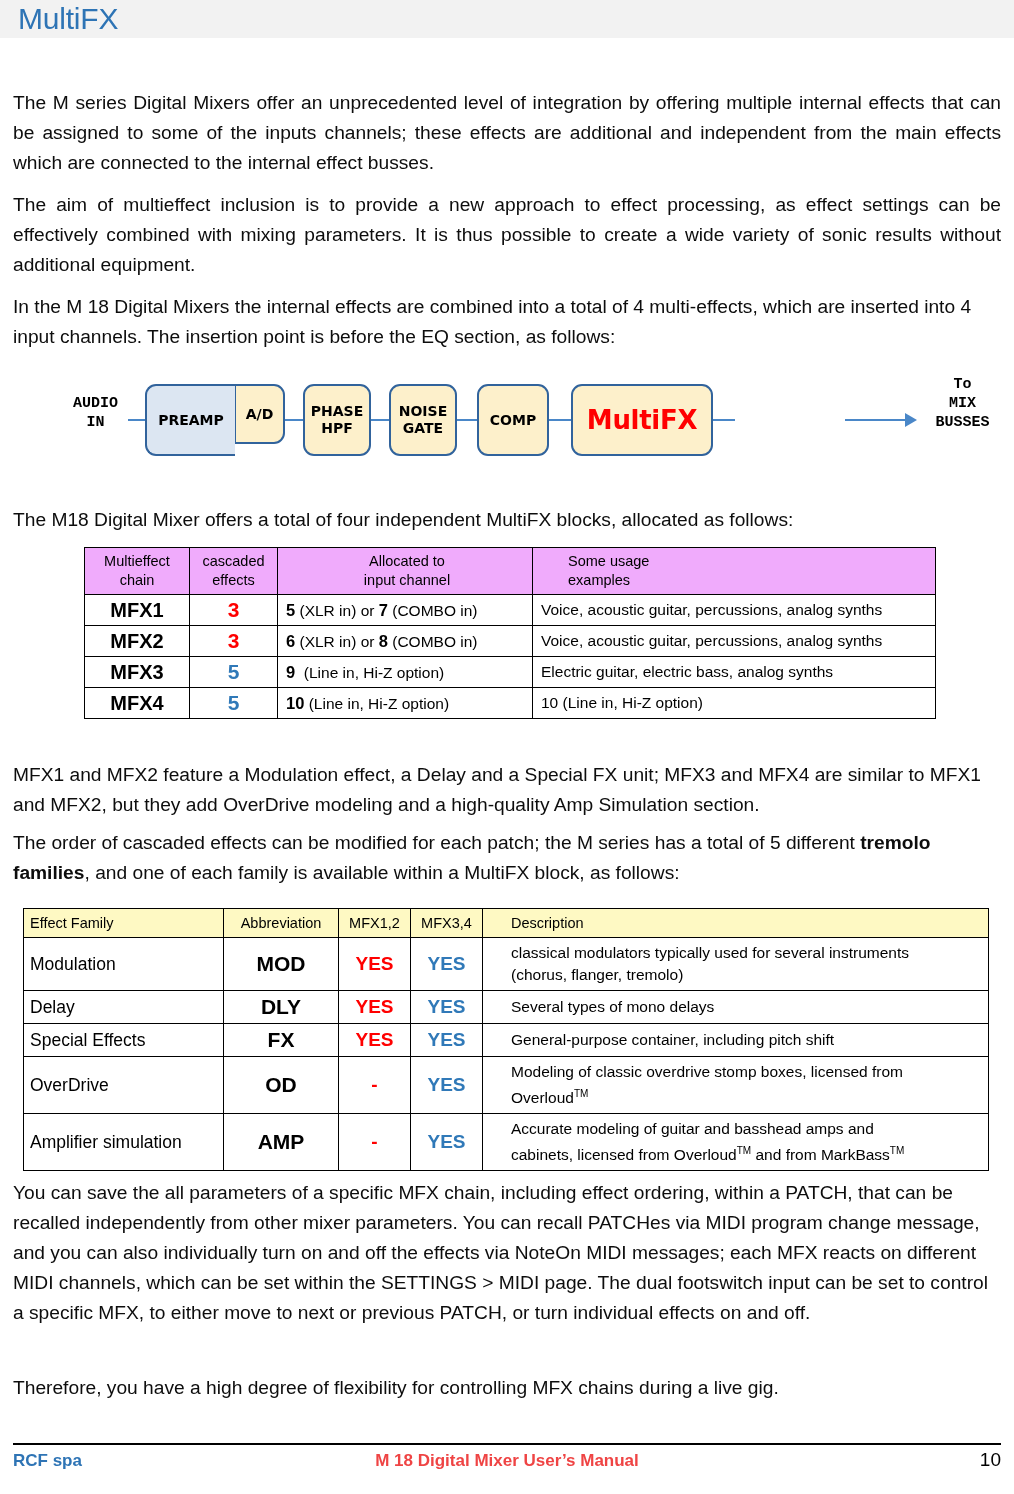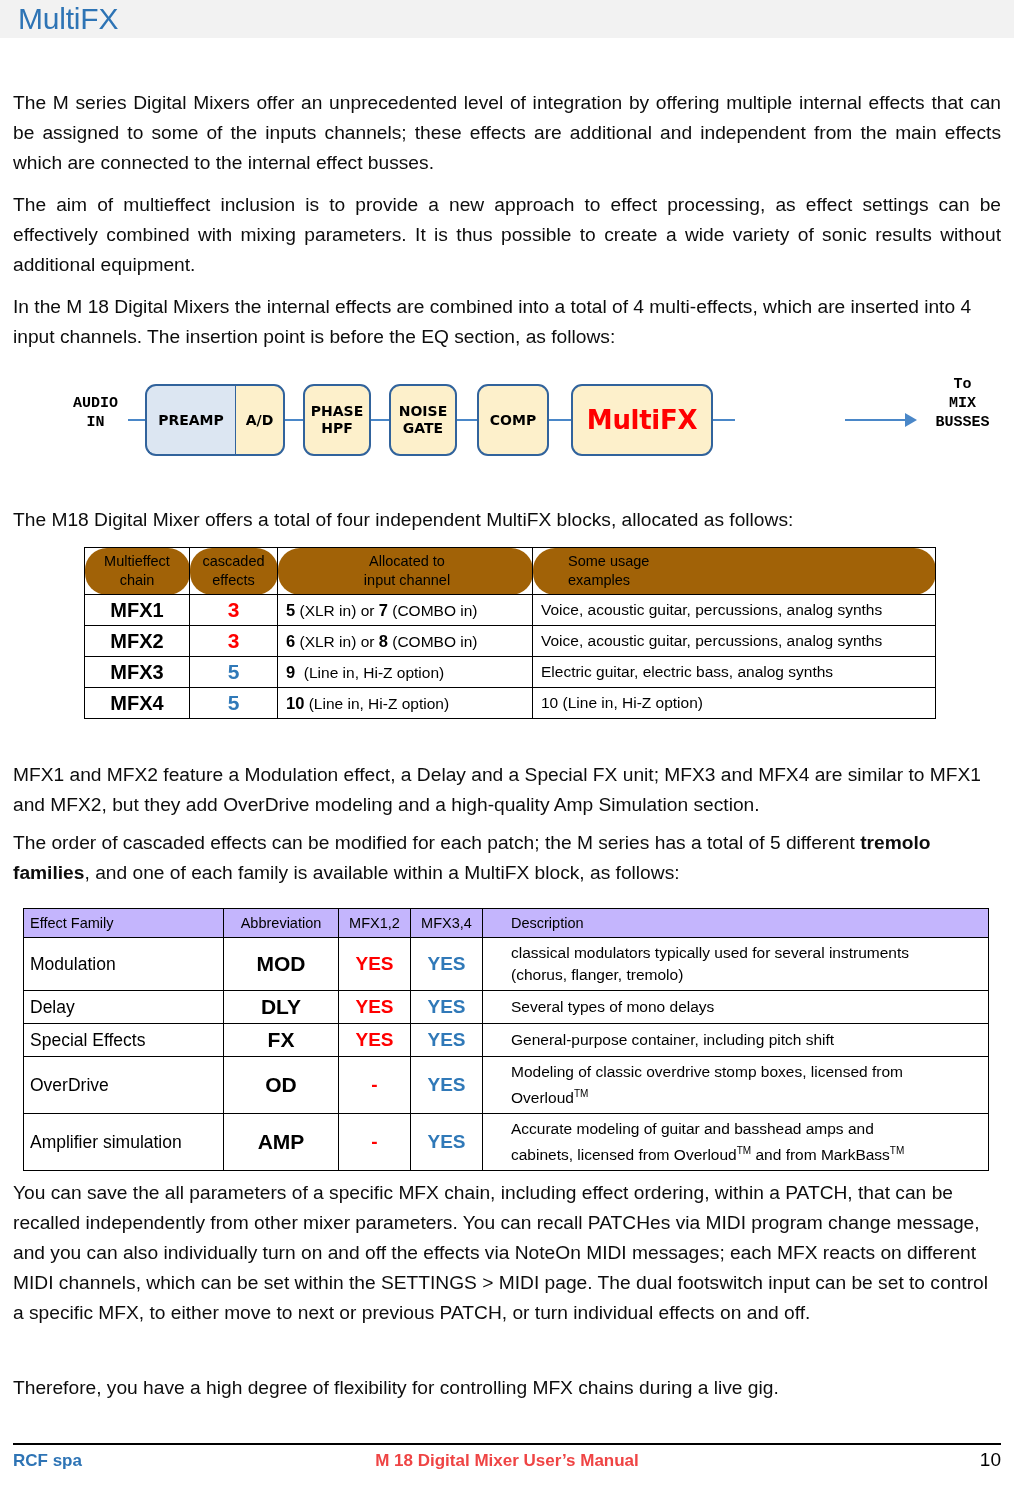--- a/index.html
+++ b/index.html
@@ -121,27 +121,26 @@
     top: 547px;
     width: 852px;
     font-size: 15px;
   }
   .tbl1 td, .tbl1 th {
     border: 1.3px solid #000;
     padding: 3px 5px;
     vertical-align: middle;
   }
   .tbl1 thead td {
-    background: #a16207;
+    background: #f0abfc;
     text-align: center;
     font-weight: normal;
     font-size: 14.5px;
     line-height: 19px;
     padding: 4px 4px;
-    border-radius: 22px;
   }
   .tbl1 .c-chain {
     width: 105px;
     text-align: center;
     font-weight: bold;
     font-size: 20px;
   }
   .tbl1 .c-casc {
     width: 88px;
     text-align: center;
@@ -170,21 +169,21 @@
     top: 908px;
     width: 966px;
     font-size: 15px;
   }
   .tbl2 td {
     border: 1.3px solid #000;
     padding: 4px 6px;
     vertical-align: middle;
   }
   .tbl2 thead td {
-    background: #c4b5fd;
+    background: #fef9c3;
     font-size: 14.5px;
     font-weight: normal;
     padding: 3px 6px;
   }
   .tbl2 thead td.ctr { text-align: center; }
   .tbl2 .c-family {
     width: 200px;
     font-size: 17.5px;
     text-align: left;
   }
@@ -263,21 +262,21 @@
   <div class="para" style="top:292px;">In the M 18 Digital Mixers the internal effects are combined into a total of 4 multi-effects, which are inserted into 4 input channels. The insertion point is before the EQ section, as follows:</div>
 
   <div class="diagram">
 
     <div class="diag-label" style="left:48px; top:24px; width:95px;">AUDIO
 IN</div>
 
     <div class="conn" style="left:128px; top:49px; width:22px;"></div>
 
     <div class="blk preamp" style="left:145px; top:14px; width:90px; height:72px;">PREAMP</div>
-    <div class="blk ad" style="left:235px; top:14px; width:50px; height:72px;">A/D</div>
+    <div class="blk ad" style="left:235px; top:14px; width:50px; height:60px;">A/D</div>
 
     <div class="conn" style="left:285px; top:49px; width:18px;"></div>
 
     <div class="blk" style="left:303px; top:14px; width:68px; height:72px;">PHASE
 HPF</div>
 
     <div class="conn" style="left:371px; top:49px; width:18px;"></div>
 
     <div class="blk" style="left:389px; top:14px; width:68px; height:72px;">NOISE
 GATE</div>

